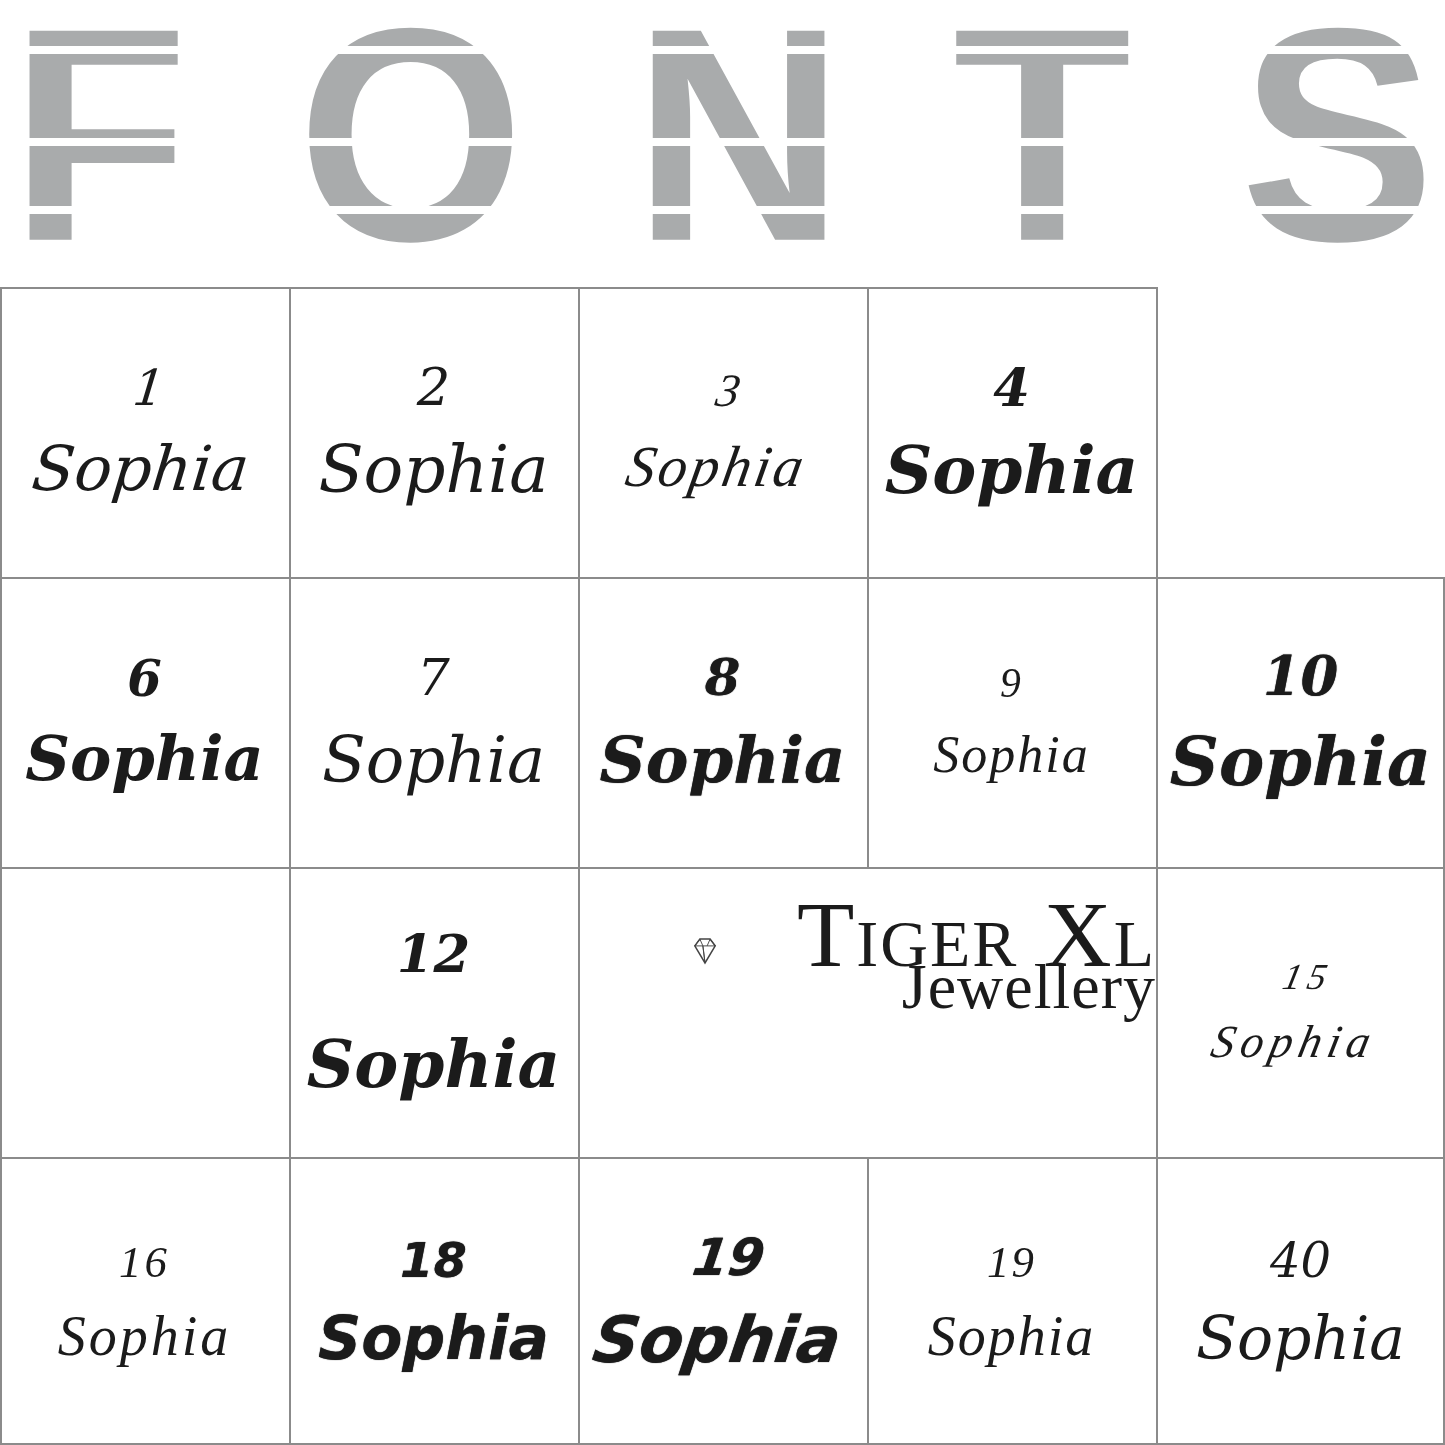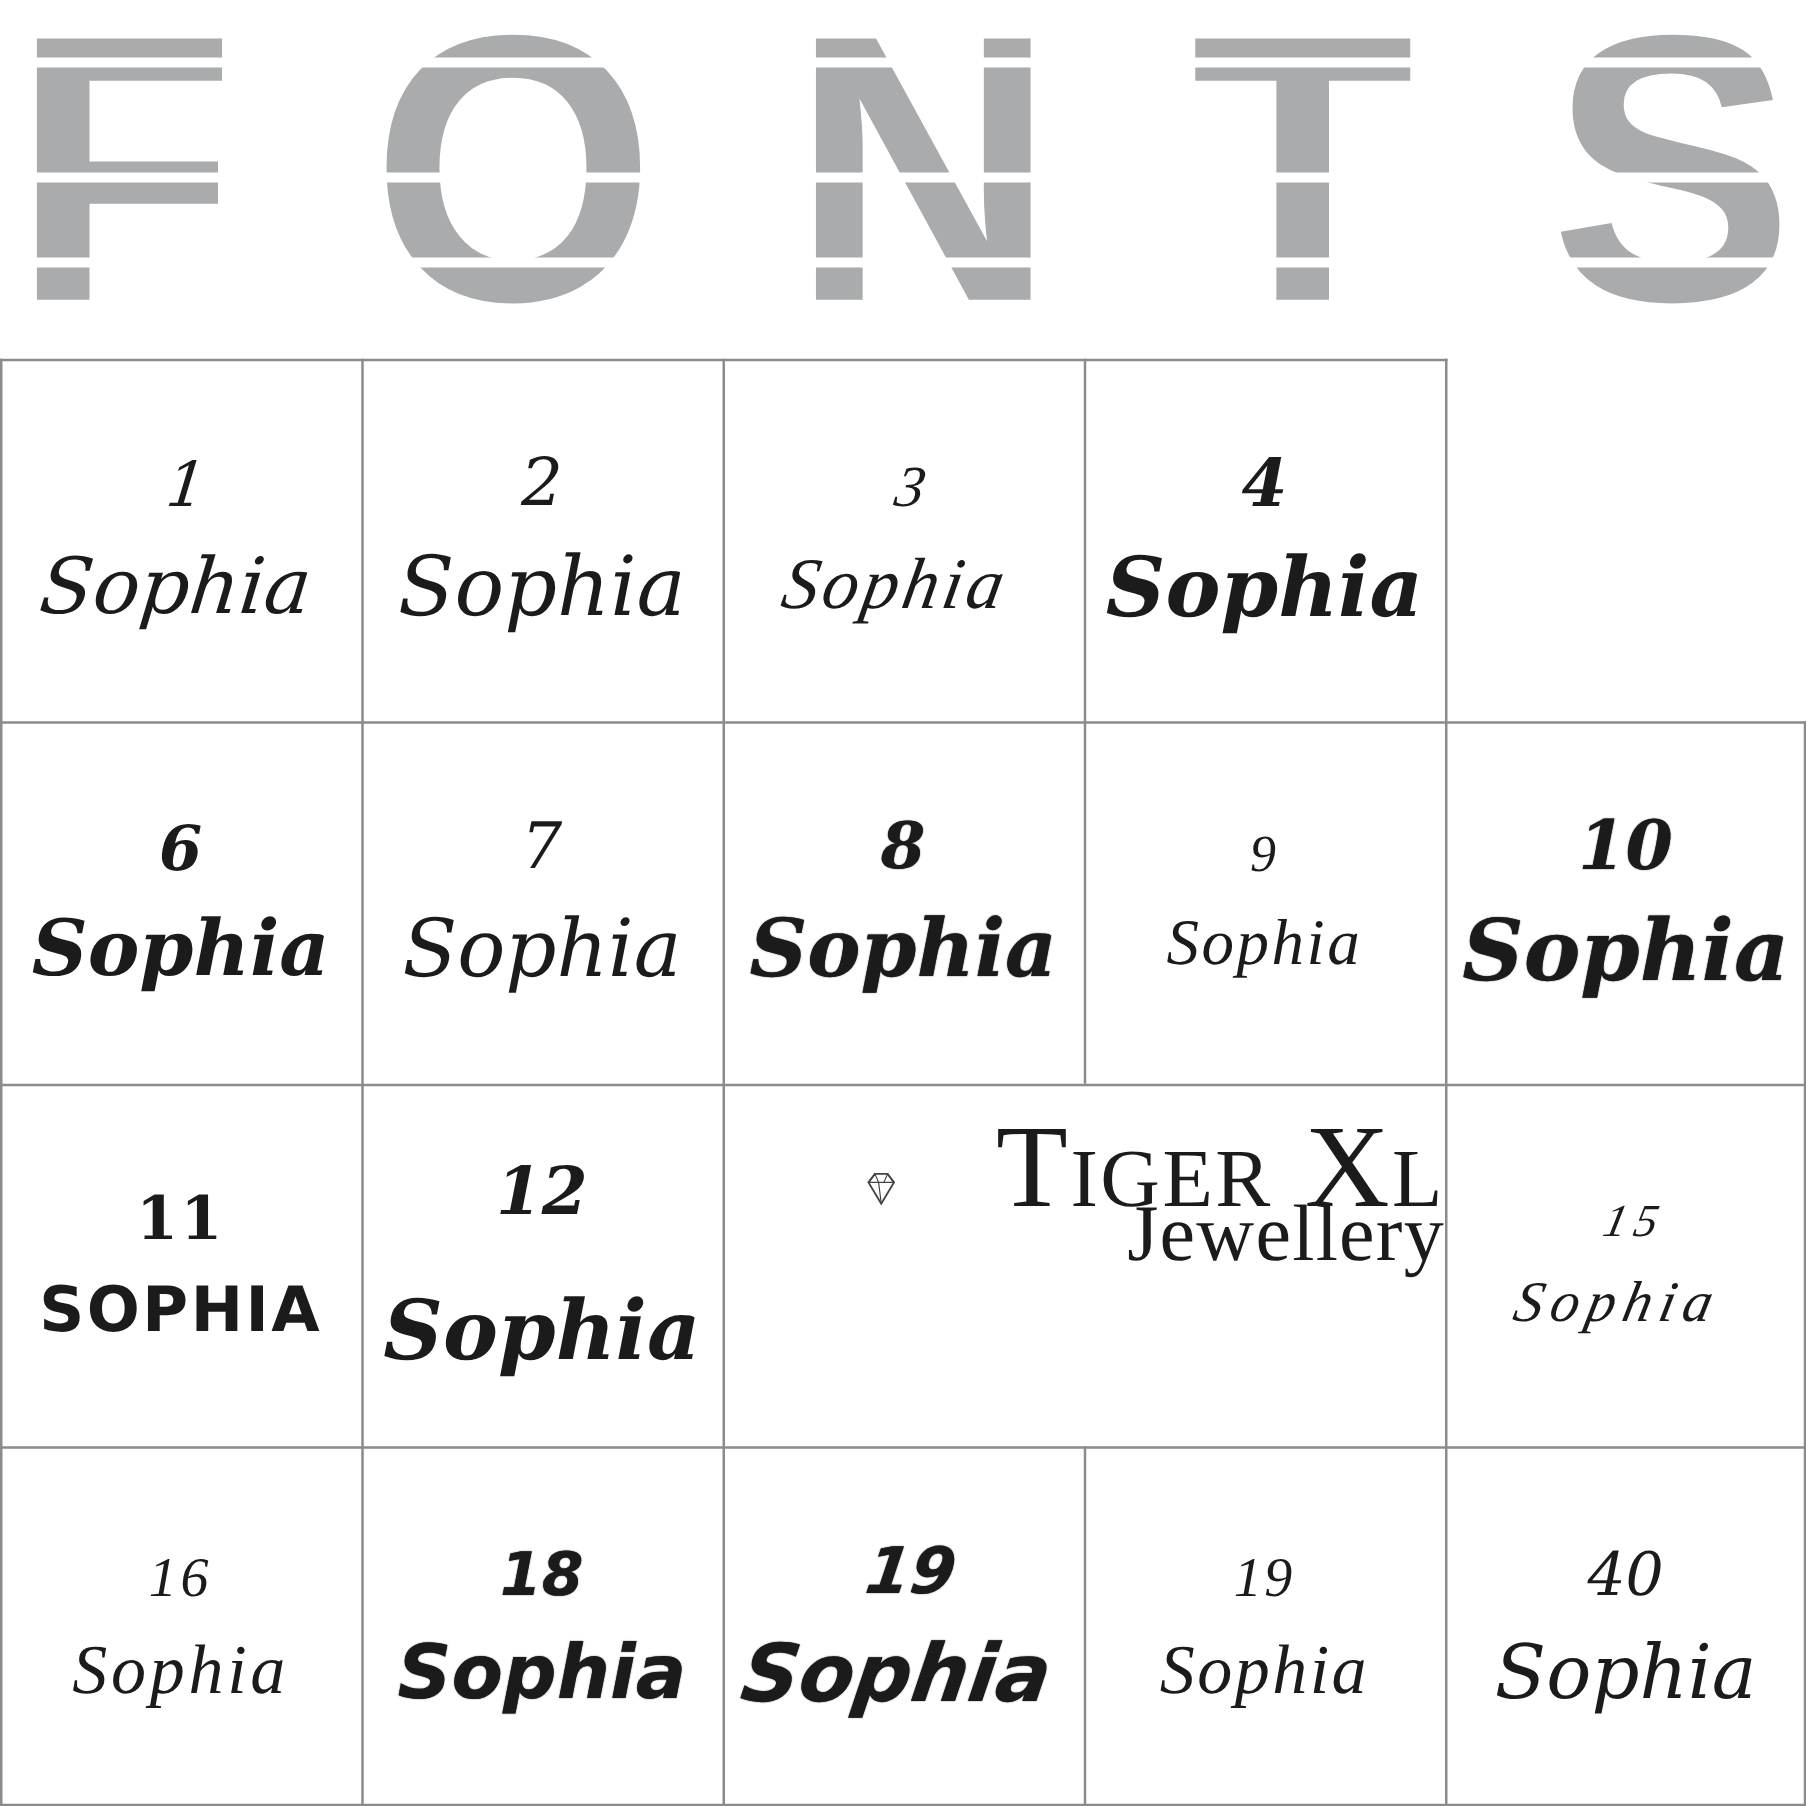--- a/index.html
+++ b/index.html
@@ -116,24 +116,20 @@
   </div>
   <div class="cell s9" style="left:867px;top:290px;">
     <div class="num">9</div>
     <div class="nm">Sophia</div>
   </div>
   <div class="cell s10" style="left:1156px;top:290px;">
     <div class="num">10</div>
     <div class="nm">Sophia</div>
   </div>
 
-  <div class="cell s11" style="left:0;top:580px;">
-    <div class="num">11</div>
-    <div class="nm">SOPHIA</div>
-  </div>
   <div class="cell s12" style="left:289px;top:580px;gap:28px;">
     <div class="num">12</div>
     <div class="nm">Sophia</div>
   </div>
 
   <div class="logo">
     <div class="logo-line1">Tiger Xl</div>
     <div class="logo-line2">Jewellery</div>
     <svg class="diamond" viewBox="0 0 40 36">
       <path d="M8 12 L14 4 H26 L32 12 L20 32 Z" fill="none" stroke="#444444" stroke-width="1.8"></path>

